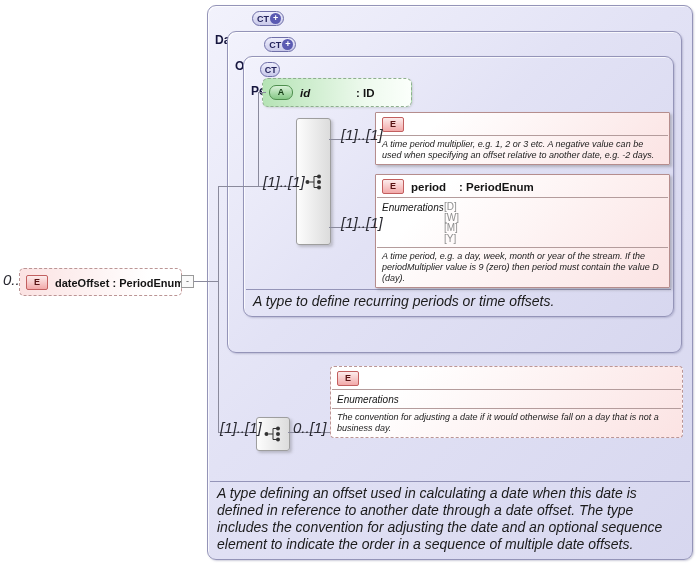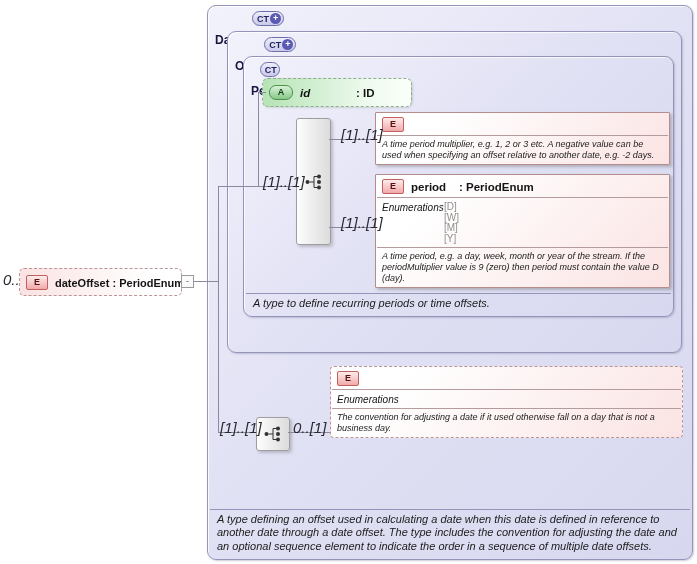--- a/index.html
+++ b/index.html
@@ -12,21 +12,21 @@
            box-shadow:inset 1px 1px 0 rgba(255,255,255,.75),1px 1px 2px rgba(110,110,150,.35);}
   .ct-header{position:absolute;top:5px;left:7px;display:flex;align-items:center;gap:7px;
              font-weight:bold;font-size:12px;color:#16163e;flex-direction:column;}
   .ct-badge{display:inline-flex;align-items:center;height:13px;padding:0 2px 0 4px;
             border:1px solid #6f6fa8;border-radius:8px;
             background:linear-gradient(180deg,#eeeefc,#c9c9ea);
             font-size:9px;font-weight:bold;color:#23235c;}
   .ct-plus{width:11px;height:11px;border-radius:50%;background:#5a5ab2;color:#ffffff;
            font-size:9px;line-height:10px;text-align:center;margin-left:1px;font-weight:bold;}
   .lav-desc{position:absolute;left:2px;right:2px;bottom:2px;border-top:1px solid #9494b8;
-            padding:3px 7px 4px 7px;font-style:italic;font-size:11px;line-height:1.22;color:#1b1b1b;}
+            padding:3px 7px 4px 7px;font-style:italic;font-size:14px;line-height:1.22;color:#1b1b1b;}
 
   
   .el-box{position:absolute;border:1px solid #b58d8d;border-radius:1px;
           background:linear-gradient(135deg,#ffffff 20%,#fbe3e3 100%);
           box-shadow:2px 2px 3px rgba(90,90,90,.35);}
   .el-box.dashed{border:1px dashed #bb9595;box-shadow:none;border-radius:4px;}
   .el-header{display:flex;align-items:center;gap:7px;padding:4px 6px 3px 6px;
              font-weight:bold;font-size:11.5px;color:#141414;white-space:nowrap;}
   .el-header.sm{font-size:11px;}
   .e-badge{flex:none;width:20px;height:13px;border:1px solid #c25f5f;border-radius:2px;
@@ -137,21 +137,21 @@
 
   <div class="el-box dashed" style="left:330px;top:366px;width:351px;">
     <div class="el-header sm">
       <span class="e-badge">E</span>
     </div>
     <div class="el-sep"></div>
     <div class="enums">
       <span class="enum-label w86">Enumerations</span>
     </div>
     <div class="el-sep"></div>
-    <div class="el-desc">The convention for adjusting a date if it used otherwise fall on a day that is not a business day.</div>
+    <div class="el-desc">The convention for adjusting a date if it would otherwise fall on a day that is not a business day.</div>
   </div>
 
   <div class="card" style="left:3px;top:271px;">0..*</div>
   <div class="el-box dashed" style="left:19px;top:268px;width:161px;height:26px;border-radius:5px;background:linear-gradient(90deg,#fbe2e2 0%,#ffffff 80%);">
     <div class="el-header sm" style="padding-top:6px;">
       <span class="e-badge">E</span>
       <span><span>dateOffset</span> <span>: PeriodEnum</span></span>
     </div>
   </div>
   <div class="expander" style="left:181px;top:275px;">-</div>

